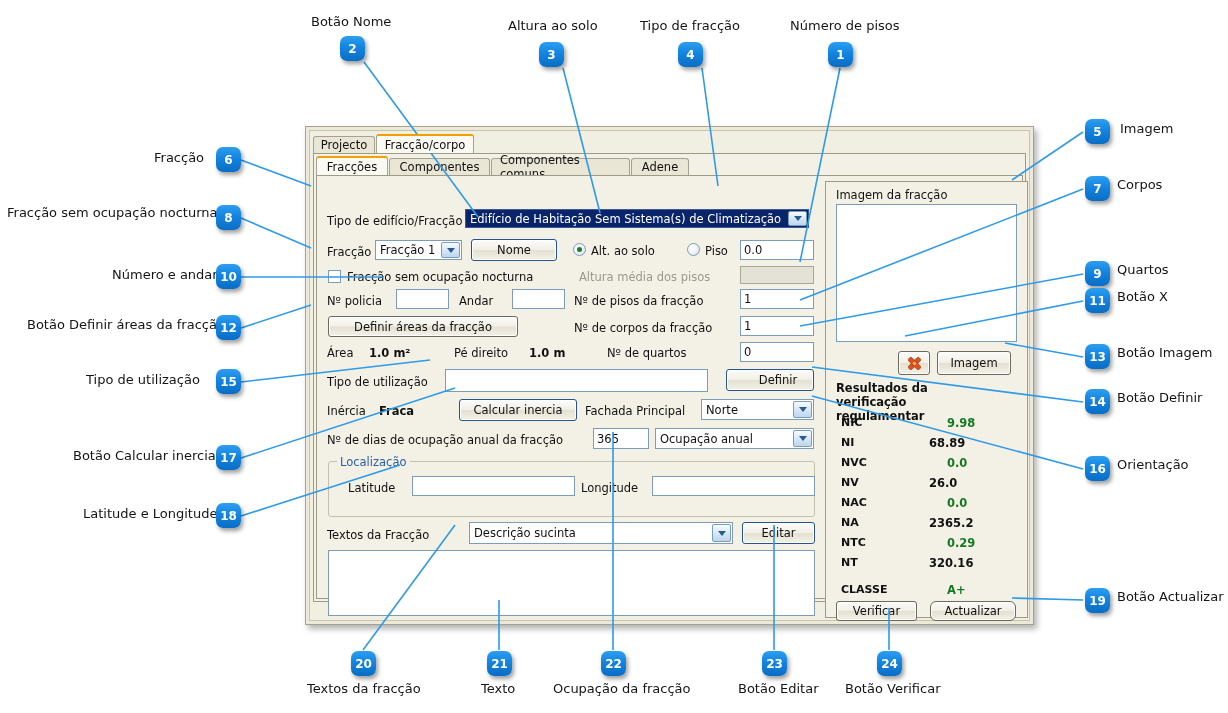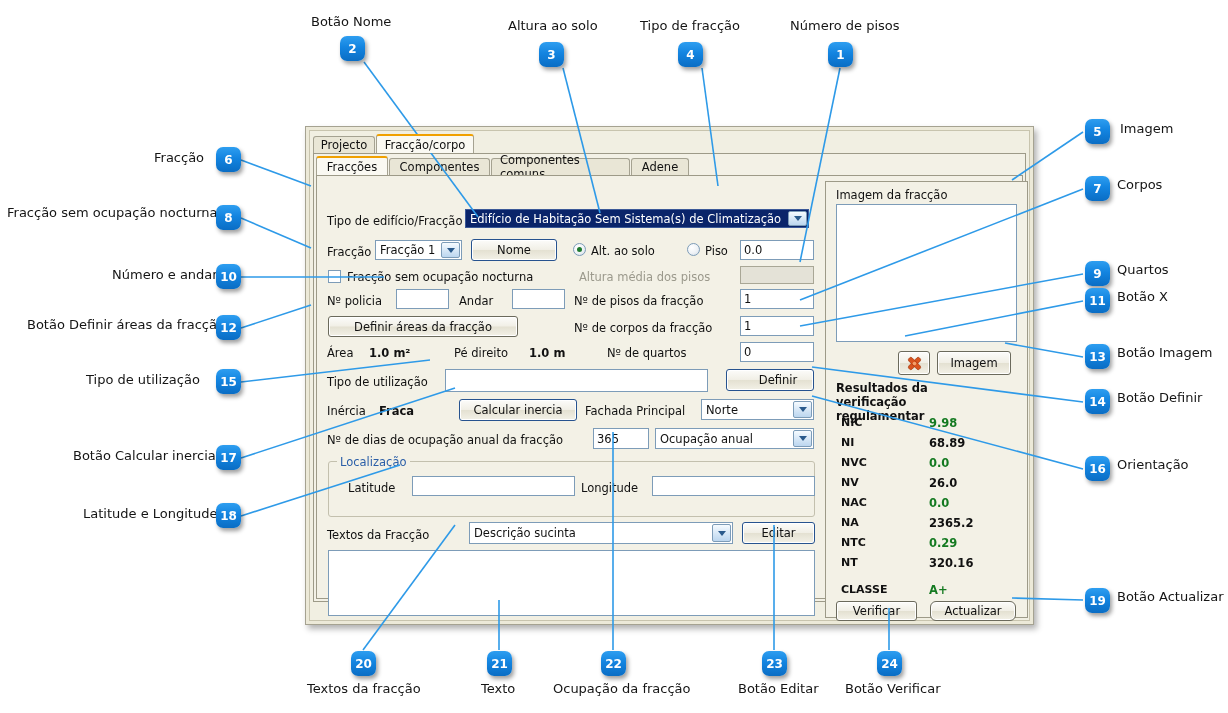--- a/index.html
+++ b/index.html
@@ -100,21 +100,21 @@
   .radio.on:after{content:"";position:absolute;left:3px;top:3px;width:5px;height:5px;
     border-radius:50%;background:#1e7a2e;}
   .chk{position:absolute;width:13px;height:13px;background:#fff;border:1px solid #7d9cb8;box-sizing:border-box;}
   .groupbox{position:absolute;border:1px solid #c3c0ae;border-radius:3px;box-sizing:border-box;}
   .group-title{position:absolute;font-size:11.5px;color:#2b5fa8;background:#f3f1e6;padding:0 3px;}
   .panel{position:absolute;background:#f3f1e6;border:1px solid #9d9a88;box-sizing:border-box;}
   .imgbox{position:absolute;background:#fff;border:1px solid #7d9cb8;box-sizing:border-box;}
   .bigtext{position:absolute;background:#fff;border:1px solid #7d9cb8;box-sizing:border-box;}
   .res-name{position:absolute;font-size:11px;font-weight:bold;color:#111;white-space:nowrap;}
   .res-val{position:absolute;font-size:11.5px;font-weight:bold;white-space:nowrap;}
-  .res-val.green{color:#147a21;}
+  .res-val.green{color:#147a21;margin-left:18px;}
   .res-val.black{color:#111;}
   .res-title{position:absolute;font-size:11.5px;font-weight:bold;color:#111;width:150px;line-height:14px;}
 </style>
 </head>
 <body>
 
 <div id="app-window">
   <div id="window-inner">
 
     <div class="tabstrip-outer">

